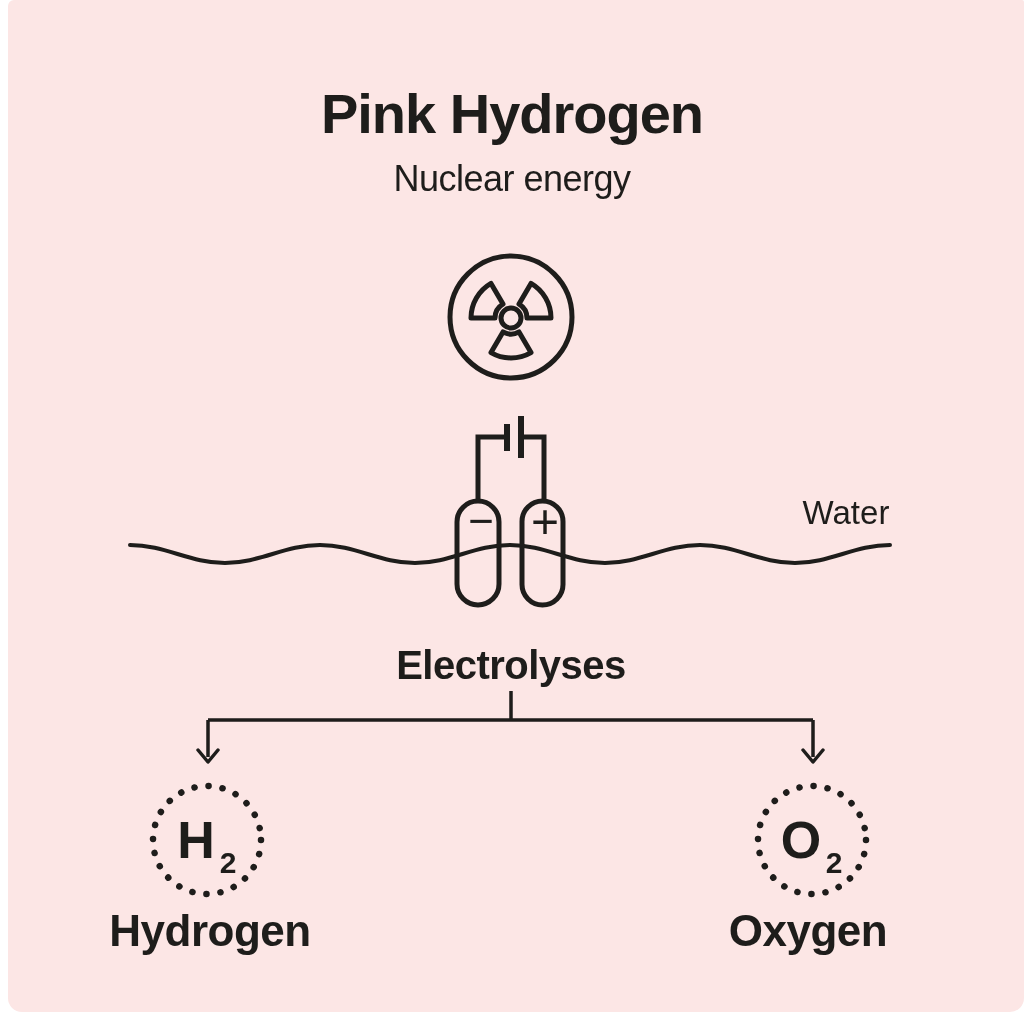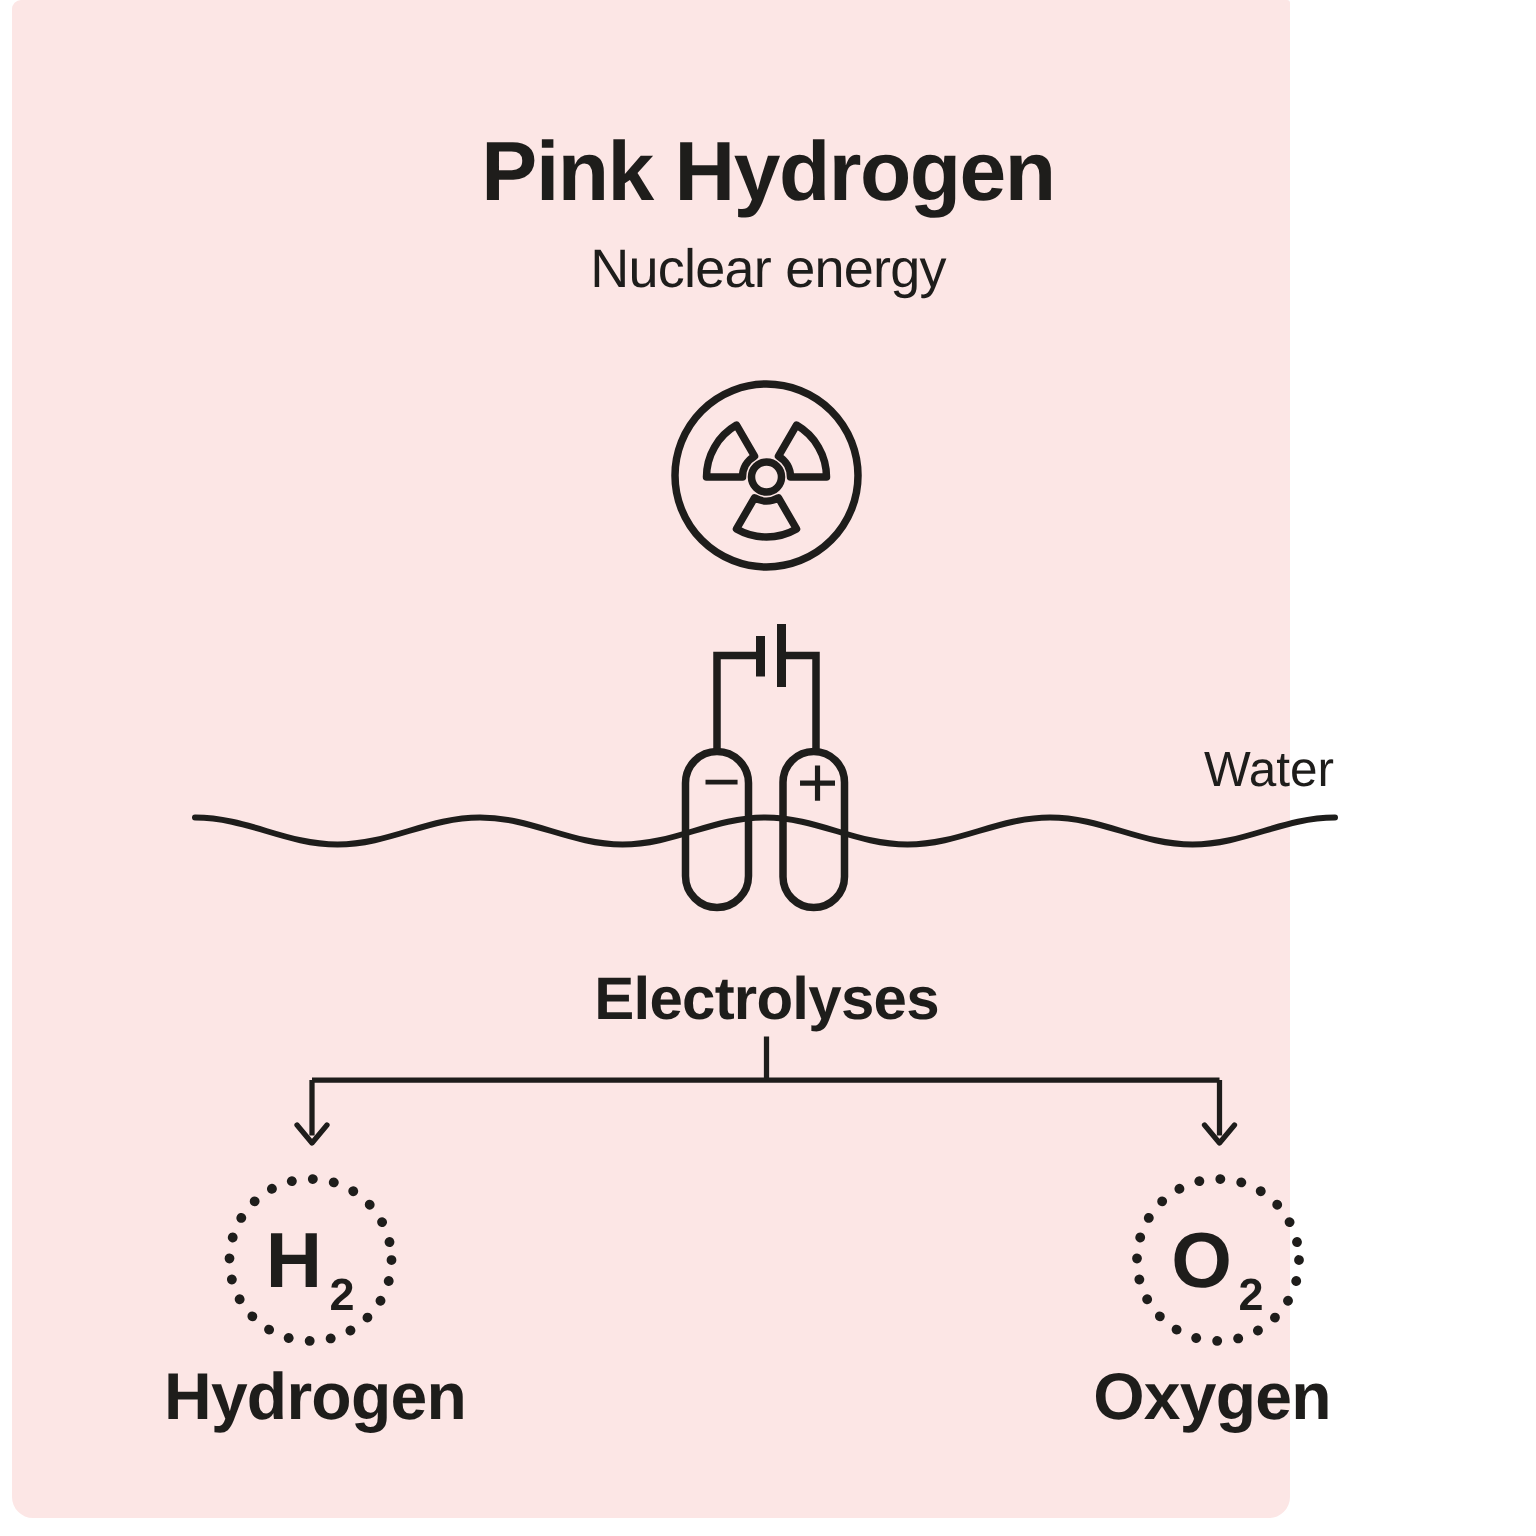--- a/index.html
+++ b/index.html
@@ -7,21 +7,21 @@
     --ink: #1e1d1b;
     --frame: #ffffff;
   }
   * { margin: 0; padding: 0; box-sizing: border-box; }
   html, body {
     width: 1024px; height: 1024px;
     background: var(--frame);
     font-family: "Liberation Sans", "DejaVu Sans", sans-serif;
     overflow: hidden;
   }
-  .stage { position: relative; width: 860px; height: 1024px; background: var(--frame); }
+  .stage { position: relative; width: 1024px; height: 1024px; background: var(--frame); }
   .canvas {
     position: absolute;
     left: 8px; right: 0; top: 0; bottom: 12px;
     background: var(--bg);
     border-radius: 6px 2px 14px 14px;
   }
   svg.diagram {
     position: absolute; left: 0; top: 0;
     width: 1024px; height: 1024px;
     color: var(--ink);

